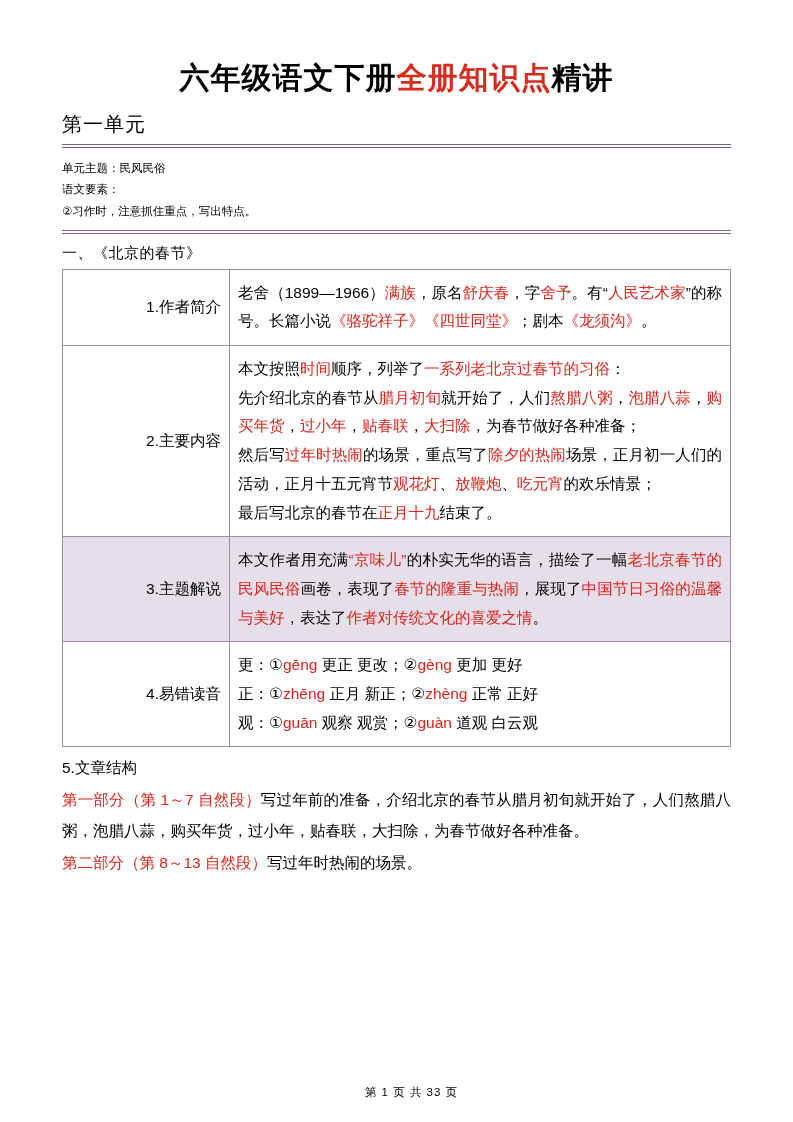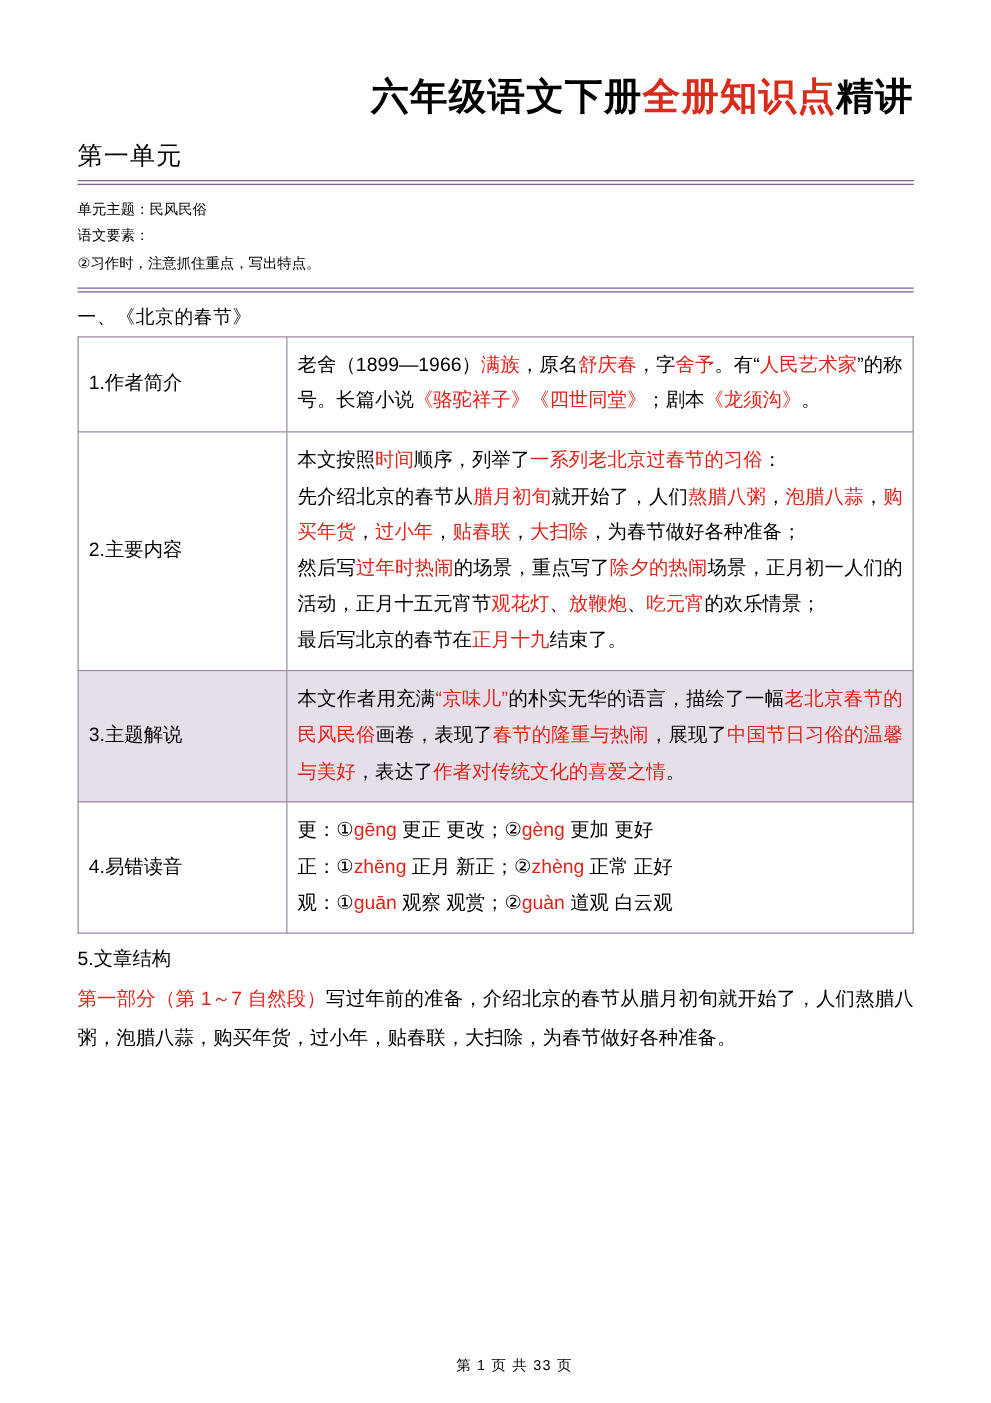--- a/index.html
+++ b/index.html
@@ -16,21 +16,21 @@
     overflow: hidden;
   }
   .page {
     width: 793px;
     height: 1122px;
     box-sizing: border-box;
     padding: 50px 62px 0 62px;
     position: relative;
   }
   .doc-title {
-    text-align: right;
+    text-align: center;
     font-size: 30px;
     font-weight: bold;
     letter-spacing: 1px;
     margin: 8px 0 6px 0;
     line-height: 1.3;
   }
   .doc-title .red {
     color: #d92b1c;
   }
   .unit-heading {
@@ -65,21 +65,21 @@
   }
   table.kb td {
     border: 1px solid #9f8aa8;
     vertical-align: middle;
     padding: 9px 8px;
     font-size: 15.5px;
     line-height: 1.85;
   }
   td.label {
     width: 150px;
-    text-align: left;
+    text-align: right;
     font-size: 15.5px;
   }
   td.content {
     text-align: justify;
   }
   tr.shaded td {
     background: #e6dfe9;
   }
   .red {
     color: #e0241c;
@@ -158,16 +158,17 @@
         <div>正：①<span class="red">zhēng</span> 正月 新正；②<span class="red">zhèng</span> 正常 正好</div>
         <div>观：①<span class="red">guān</span> 观察 观赏；②<span class="red">guàn</span> 道观 白云观</div>
       </td>
     </tr>
   </tbody>
     </table>
 
   <div class="after-table">
     <p>5.文章结构</p>
     <p><span class="red">第一部分（第 1～7 自然段）</span><span>写过年前的准备，介绍北京的春节从腊月初旬就开始了，人们熬腊八粥，泡腊八蒜，购买年货，过小年，贴春联，大扫除，为春节做好各种准备。</span></p>
+    <p><span class="red">第二部分（第 8～13 自然段）</span><span>写过年时热闹的场景。</span></p>
   </div>
 
   <div class="footer">第 1 页 共 33 页</div>
 </div>
 
 </body></html>

